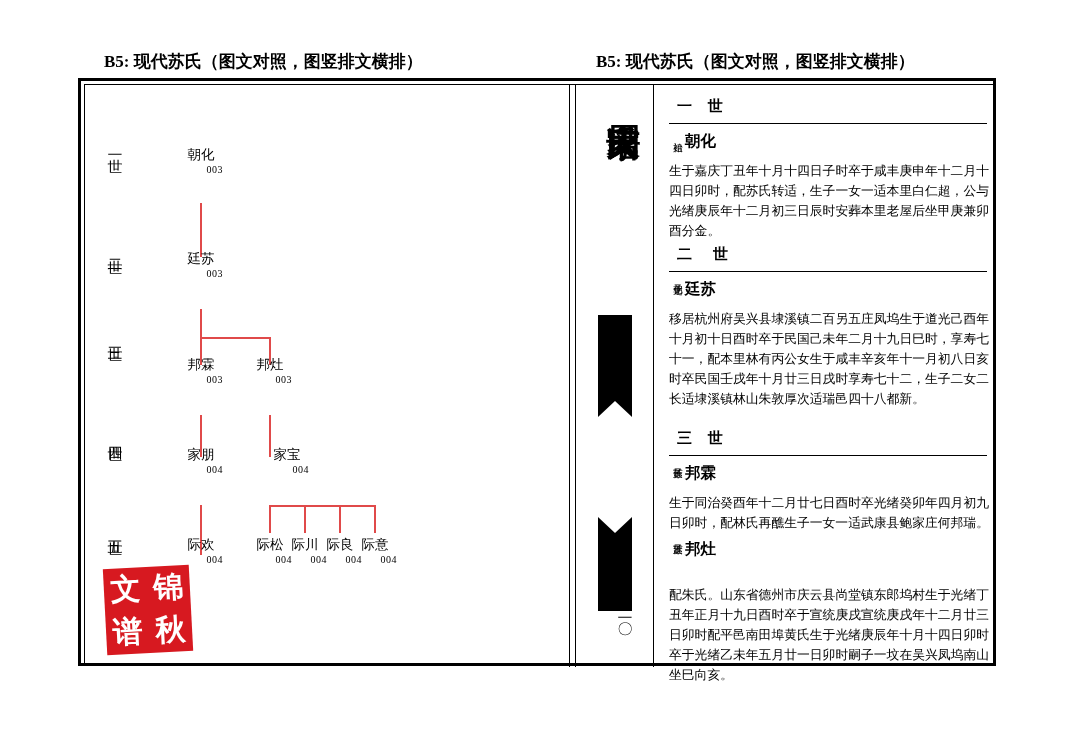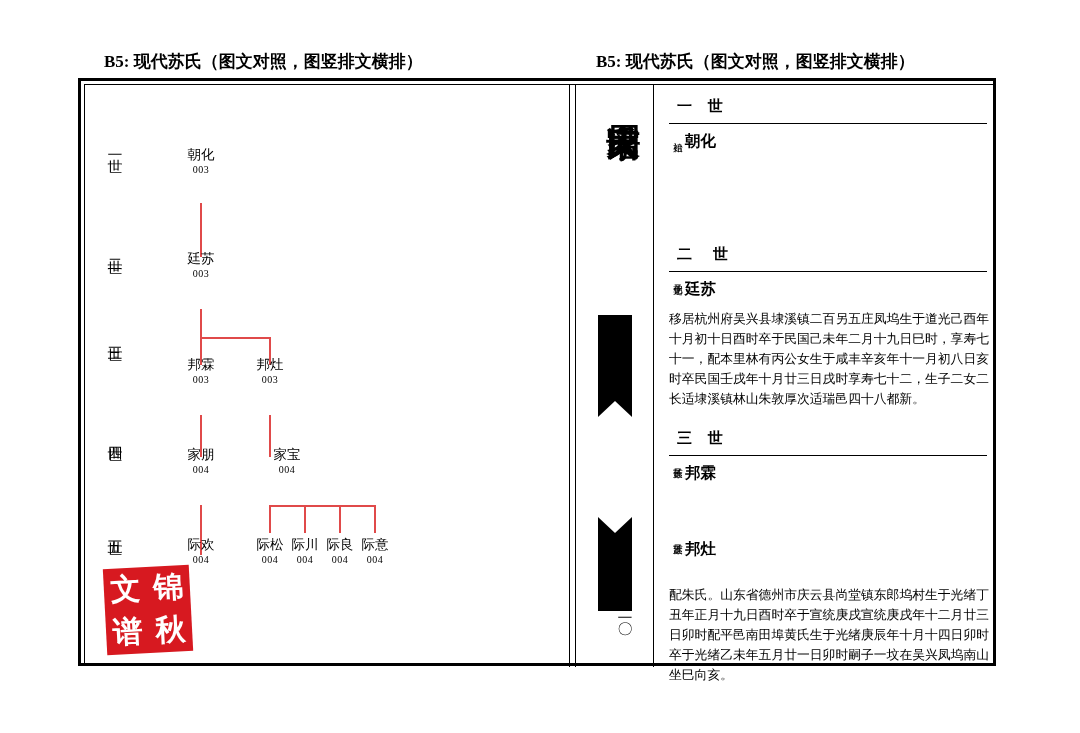--- a/index.html
+++ b/index.html
@@ -98,20 +98,21 @@
   .node .nm {
     display: block;
     font-size: 13.5px;
     line-height: 16px;
   }
   .node .id {
     display: block;
     font-size: 10px;
     line-height: 13px;
     letter-spacing: 0.5px;
+    text-align: right;
   }
   .vline {
     position: absolute;
     width: 1.5px;
     background: #e04a4a;
   }
   .hline {
     position: absolute;
     height: 1.5px;
     background: #e04a4a;
@@ -364,31 +365,33 @@
         <div id="spine-bar2"></div>
         <div id="page-num" style="writing-mode: vertical-rl; text-orientation: upright;">一〇</div>
       </div>
 
       <div id="text-page">
 
         <div class="gen-head" style="top:12px;">一 世</div>
         <div class="gen-rule" style="top:38px;"></div>
         <div class="reltag" style="top: 50px; writing-mode: vertical-rl; text-orientation: upright;">始祖</div>
         <div class="pname" style="top:46px;">朝化</div>
+        <div class="ptext" style="top:76px;">生于嘉庆丁丑年十月十四日子时卒于咸丰庚申年十二月十四日卯时，配苏氏转适，生子一女一适本里白仁超，公与光绪庚辰年十二月初三日辰时安葬本里老屋后坐甲庚兼卯酉分金。</div>
 
         <div class="gen-head" style="top:160px;font-family:Liberation Mono, monospace;">二 世</div>
         <div class="gen-rule" style="top:186px;"></div>
         <div class="reltag" style="top: 192px; writing-mode: vertical-rl; text-orientation: upright;">朝化之子</div>
         <div class="pname" style="top:194px;">廷苏</div>
         <div class="ptext" style="top:224px;">移居杭州府吴兴县埭溪镇二百另五庄凤坞生于道光己酉年十月初十日酉时卒于民国己未年二月十九日巳时，享寿七十一，配本里林有丙公女生于咸丰辛亥年十一月初八日亥时卒民国壬戌年十月廿三日戌时享寿七十二，生子二女二长适埭溪镇林山朱敦厚次适瑞邑四十八都新。</div>
 
         <div class="gen-head" style="top:344px;">三 世</div>
         <div class="gen-rule" style="top:370px;"></div>
         <div class="reltag" style="top: 376px; writing-mode: vertical-rl; text-orientation: upright;">廷苏长子</div>
         <div class="pname" style="top:378px;">邦霖</div>
+        <div class="ptext" style="top:408px;">生于同治癸酉年十二月廿七日酉时卒光绪癸卯年四月初九日卯时，配林氏再醮生子一女一适武康县鲍家庄何邦瑞。</div>
 
         <div class="reltag" style="top: 452px; writing-mode: vertical-rl; text-orientation: upright;">廷苏次子</div>
         <div class="pname" style="top:454px;">邦灶</div>
         <div class="ptext" style="top:484px;margin-top:16px;">配朱氏。山东省德州市庆云县尚堂镇东郎坞村生于光绪丁丑年正月十九日酉时卒于宣统庚戌宣统庚戌年十二月廿三日卯时配平邑南田埠黄氏生于光绪庚辰年十月十四日卯时卒于光绪乙未年五月廿一日卯时嗣子一坟在吴兴凤坞南山坐巳向亥。</div>
 
       </div>
 
     </div>
   </div>
 </div>

